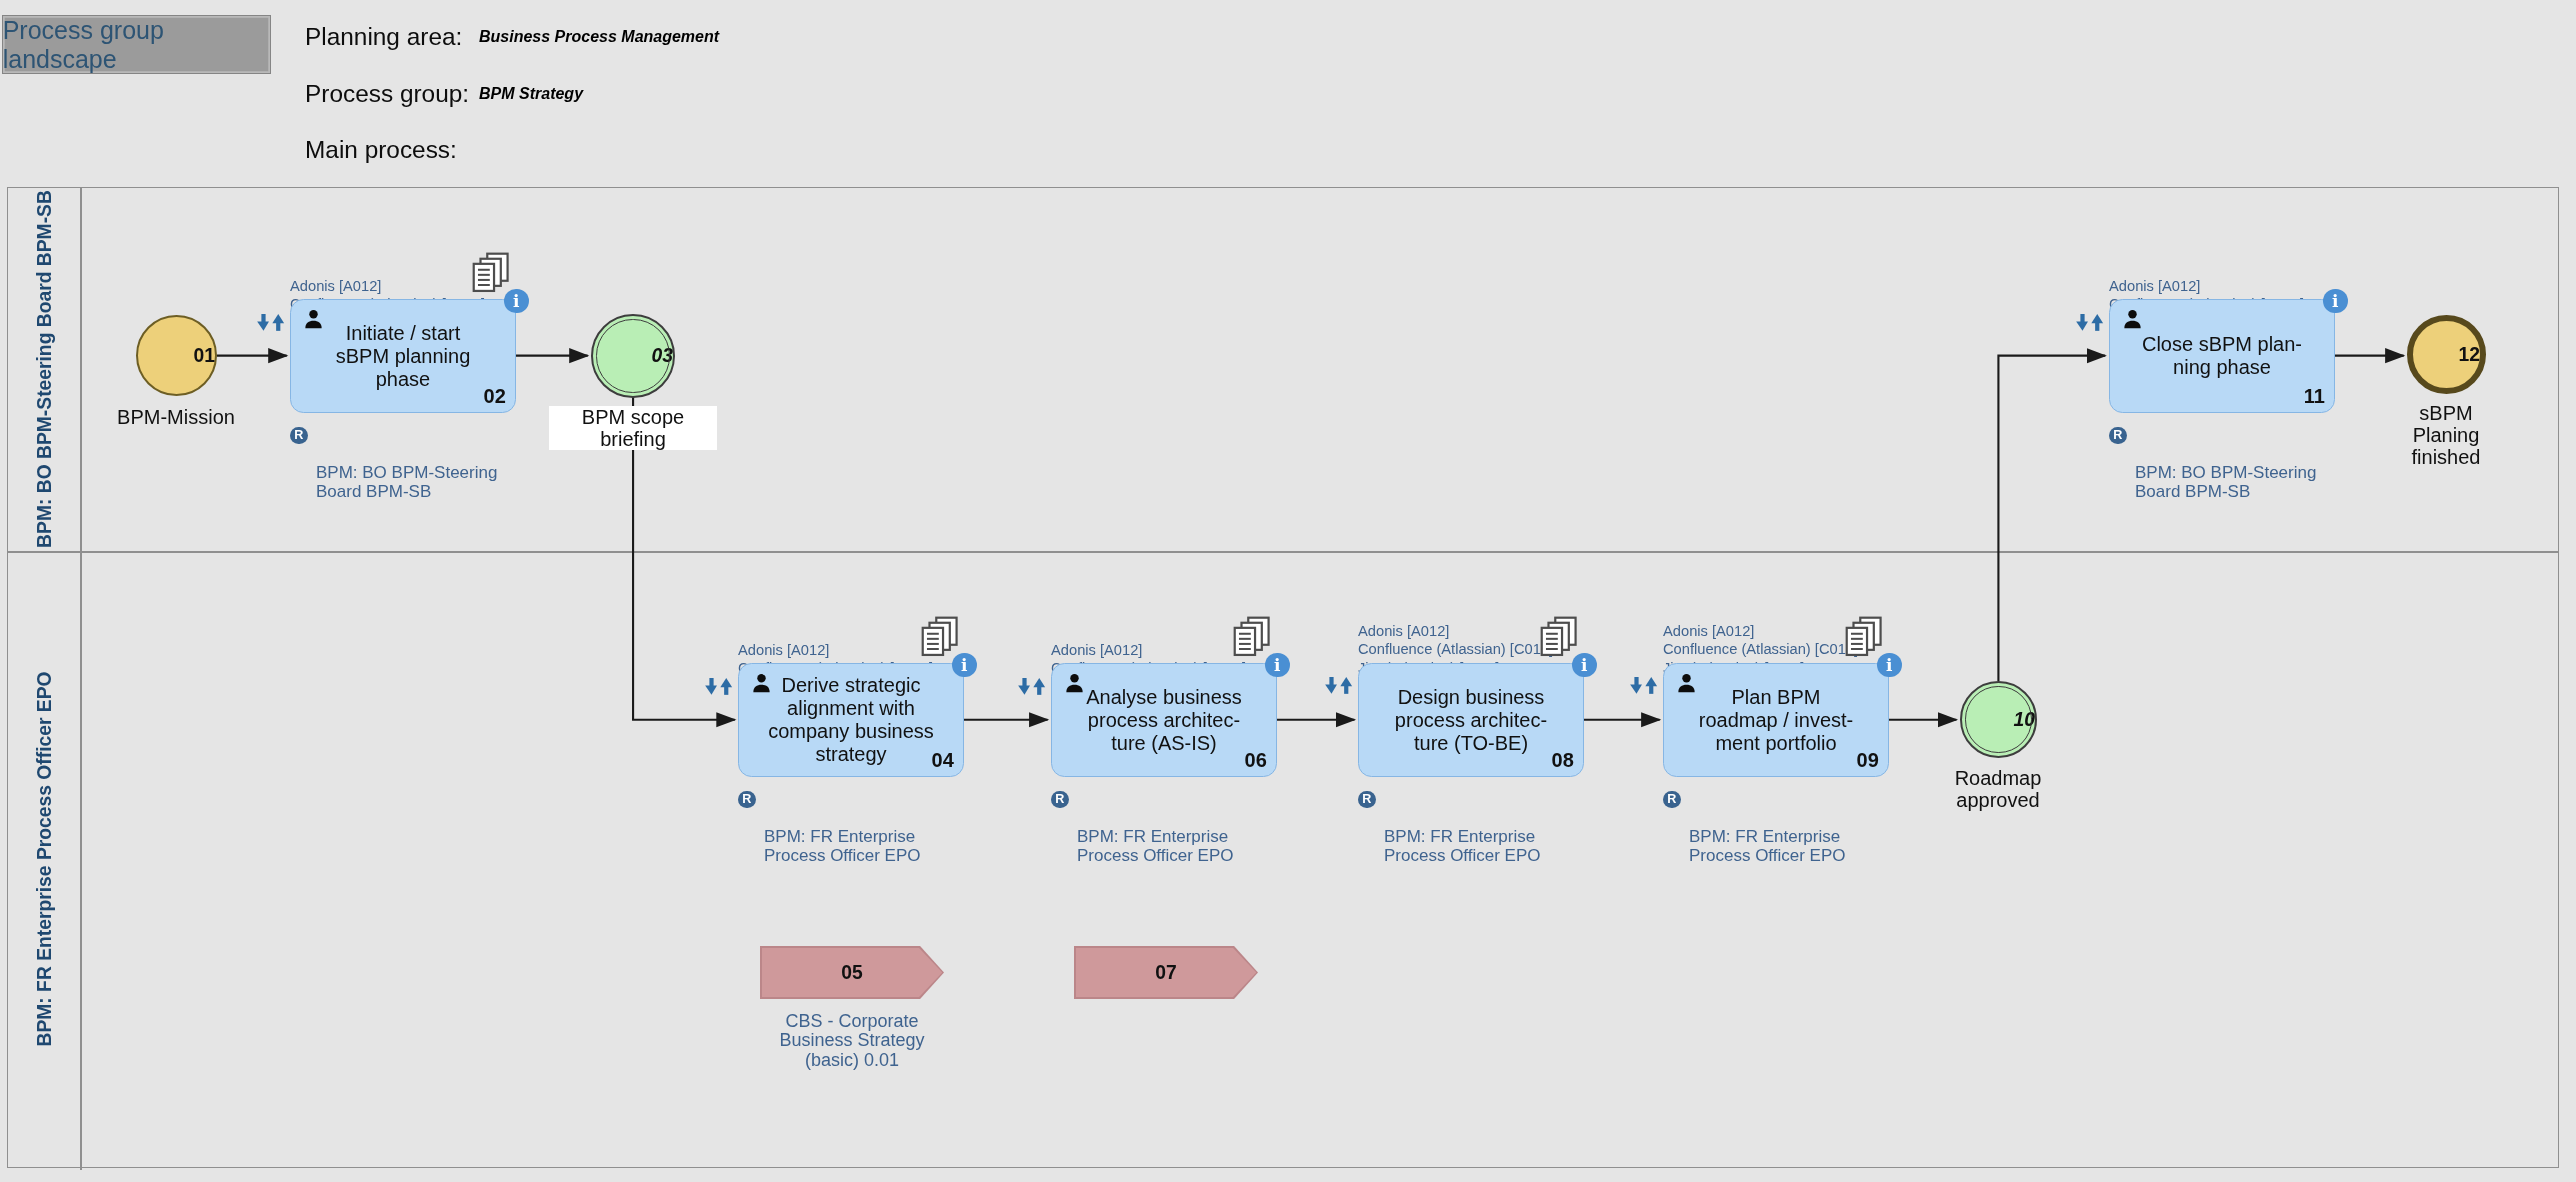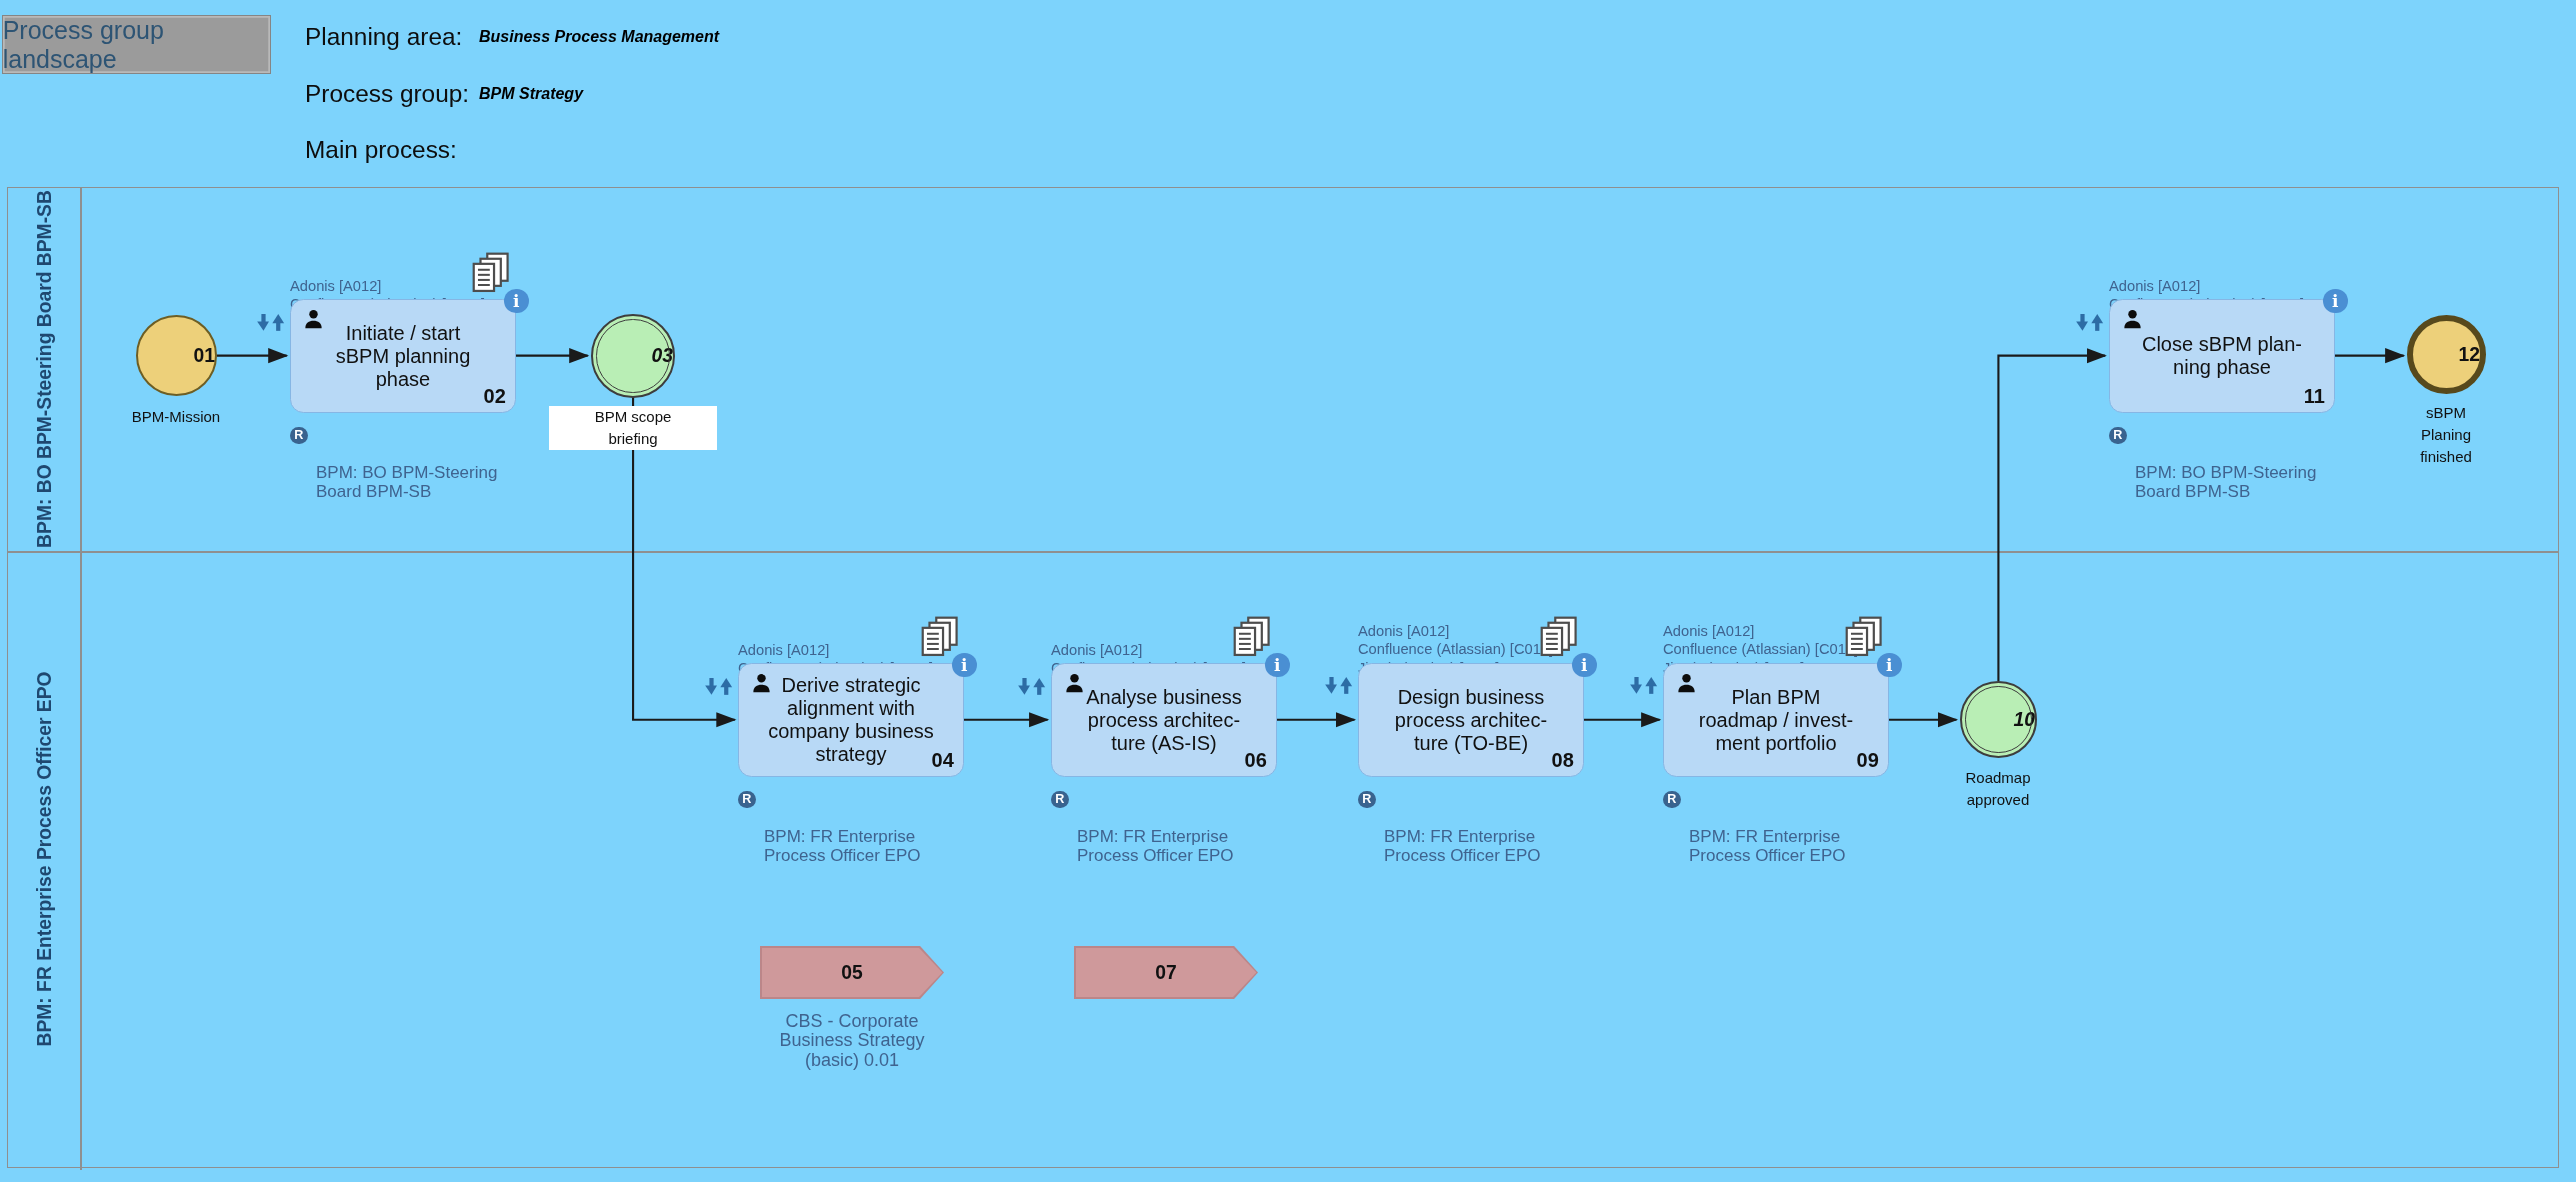--- a/index.html
+++ b/index.html
@@ -1,17 +1,17 @@
 <!DOCTYPE html>
 <html style="font-size:13.5px"><head>
 <meta charset="utf-8">
 <style>
   html,body{margin:0;padding:0;background:#fff;}
   body{font-family:"Liberation Sans", sans-serif;color:#111;}
-  .canvas{position:relative;width:2576px;height:1183px;background:#7dd3fc;overflow:hidden;}
+  .canvas{position:relative;width:2576px;height:1183px;background:#e5e5e5;overflow:hidden;}
 
   
   .pg-button{position:absolute;left:1.7px;top:15px;width:267px;height:57px;background:#9b9b9b;
     border:1.7px solid #858585;box-shadow:inset 0 0 0 1.7px #b9b9b9;display:flex;align-items:center;
     justify-content:center;font-size:25px;color:#2d5474;cursor:pointer;}
   .hlabel{position:absolute;left:305px;font-size:24.4px;line-height:29px;color:#0d0d0d;}
   .hvalue{position:absolute;left:479px;font-size:16px;line-height:29px;font-weight:bold;color:#000;font-style:italic;}
 
   
   .frame{position:absolute;left:6.7px;top:187px;width:2550px;height:979px;border:1.7px solid #8f8f8f;}
@@ -44,21 +44,21 @@
   .rbadge{position:absolute;left:0;top:1.7px;width:17.7px;height:17.7px;border-radius:50%;background:#39638f;
     color:#fff;font-size:12.6px;font-weight:bold;display:flex;align-items:center;justify-content:center;}
 
   
   .event{position:absolute;border-radius:50%;display:flex;align-items:center;justify-content:flex-end;
     font-weight:bold;font-size:19.3px;color:#111;box-sizing:border-box;cursor:pointer;}
   .event.start{background:#edd07a;border:2.5px solid #6d5e24;}
   .event.end{background:#edd07a;border:6.7px solid #57491c;}
   .event.mid{background:#b9eeb5;border:2.5px solid #3d3d3d;font-style:italic;}
   .event.mid::after{content:"";position:absolute;inset:3.4px;border:1.7px solid #3d3d3d;border-radius:50%;}
-  .evlabel{position:absolute;width:168px;text-align:center;font-size:15px;line-height:22px;
+  .evlabel{position:absolute;width:168px;text-align:center;font-size:20px;line-height:22px;
     color:#111;white-space:pre-line;}
   .evlabel.masked{background:#fff;}
 
   
   .pent{position:absolute;width:184px;height:53px;background:#bb8689;
     clip-path:polygon(0 0,87% 0,100% 50%,87% 100%,0 100%);display:flex;align-items:center;
     justify-content:center;cursor:pointer;}
   .pent-in{position:absolute;inset:1.7px;background:#cf999b;
     clip-path:polygon(0 0,87% 0,100% 50%,87% 100%,0 100%);}
   .pnum{position:relative;font-weight:bold;font-size:19.3px;}

